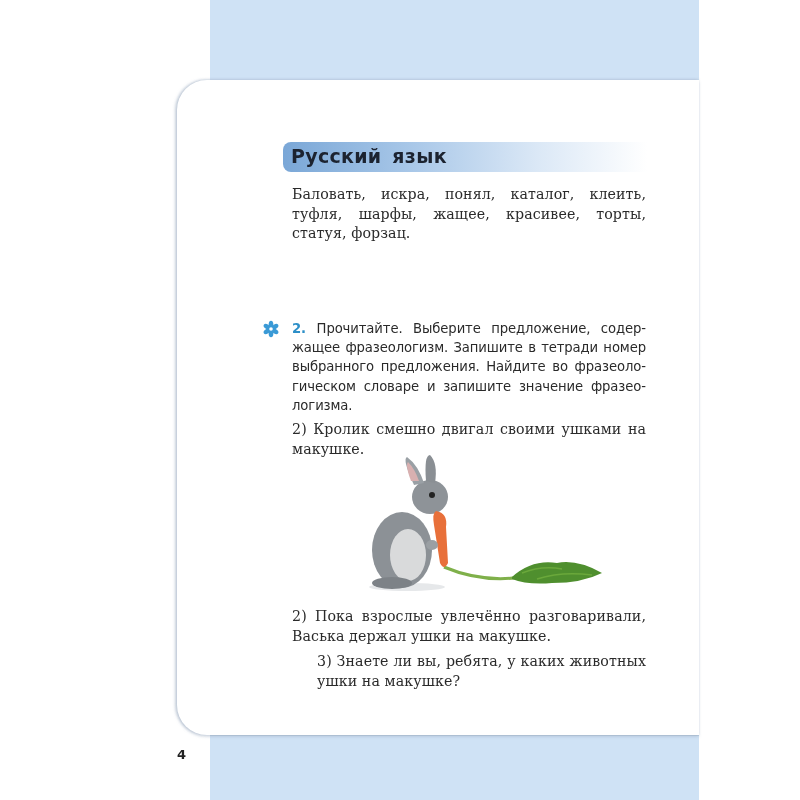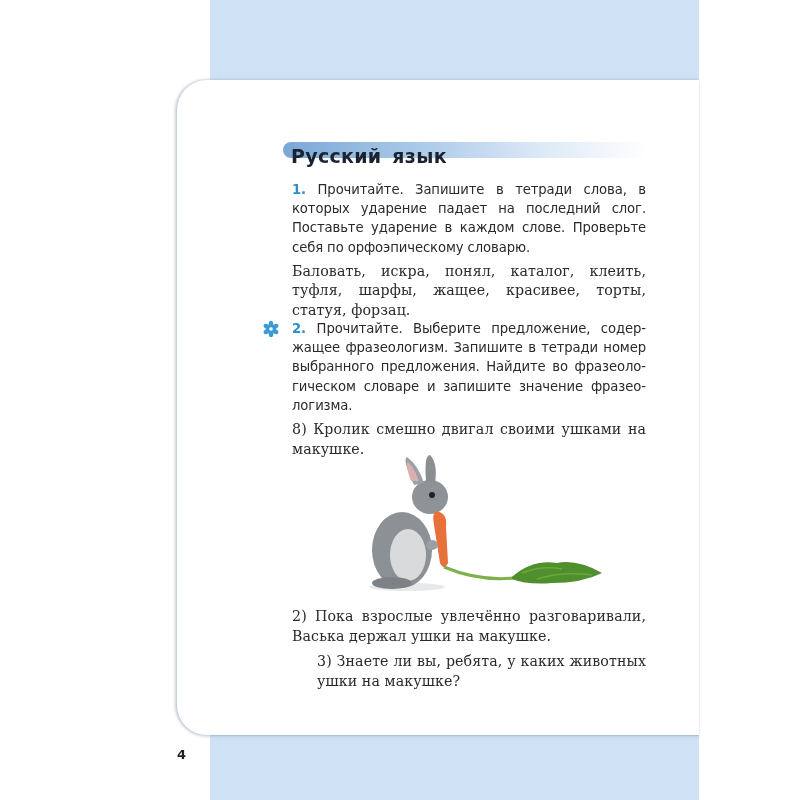--- a/index.html
+++ b/index.html
@@ -49,21 +49,21 @@
       font-family: "DejaVu Sans", sans-serif;
       font-weight: bold;
       font-size: 13px;
       color: #222;
     }
     .section-header {
       position: absolute;
       left: 283px;
       top: 142px;
       width: 364px;
-      height: 16px;
+      height: 30px;
       border-radius: 8px 0 0 8px;
       background: linear-gradient(90deg, #7aa7d7 0%, #a8c7e8 35%, #dbe8f6 70%, rgba(255,255,255,0) 100%);
     }
     .section-title {
       position: absolute;
       left: 8px;
       top: 3px;
       font-family: "DejaVu Sans", sans-serif;
       font-weight: bold;
       font-size: 19px;
@@ -123,45 +123,41 @@
 
 <div class="band-top"></div>
 <div class="band-bottom"></div>
 <div class="card"></div>
 
 <div class="section-header">
   <span class="section-title">Русский  язык</span>
 </div>
 
 <div class="content" style="top:180px;">
-  <div class="task">
-    <span class="task-num">1.</span>
-    <span>Прочитайте. Запишите в тетради слова, в которых ударение падает на последний слог. Поставьте ударение в каждом слове. Проверь­те себя по орфоэпическому словарю.</span>
-  </div>
   <div class="words">Баловать, искра, понял, каталог, клеить, туфля, шарфы, жащее, красивее, торты, статуя, форзац.</div>
 </div>
 
 <svg class="star-icon" viewBox="0 0 20 20">
   <g fill="#3a9ad6">
     <ellipse cx="10" cy="5" rx="2.6" ry="4.2"></ellipse>
     <ellipse cx="10" cy="5" rx="2.6" ry="4.2" transform="rotate(60 10 10)"></ellipse>
     <ellipse cx="10" cy="5" rx="2.6" ry="4.2" transform="rotate(120 10 10)"></ellipse>
     <ellipse cx="10" cy="5" rx="2.6" ry="4.2" transform="rotate(180 10 10)"></ellipse>
     <ellipse cx="10" cy="5" rx="2.6" ry="4.2" transform="rotate(240 10 10)"></ellipse>
     <ellipse cx="10" cy="5" rx="2.6" ry="4.2" transform="rotate(300 10 10)"></ellipse>
   </g>
   <circle cx="10" cy="10" r="2" fill="#ffffff"></circle>
 </svg>
 
 <div class="content" style="top:319px;">
   <div class="task">
     <span class="task-num">2.</span>
     <span>Прочитайте. Выберите предложение, содер­жащее фразеологизм. Запишите в тетради номер выбранного предложения. Найдите во фразеоло­гическом словаре и запишите значение фразео­логизма.</span>
   </div>
-  <div class="sentence" style="margin-top:4px;">8) Кролик смешно двигал своими ушками на макушке.</div>
+  <div class="sentence" style="margin-top:4px;">2) Кролик смешно двигал своими ушками на макушке.</div>
 </div>
 
 <svg class="rabbit-image" viewBox="0 0 250 145">
 
   <ellipse cx="45" cy="132" rx="38" ry="4" fill="#e6e8ea"></ellipse>
 
   <path d="M82 112 Q120 128 160 122" stroke="#7fb04a" stroke-width="3" fill="none"></path>
   <path d="M150 122 Q170 104 195 108 Q215 104 240 118 Q220 128 190 128 Q165 130 150 124 Z" fill="#4f8f2e"></path>
   <path d="M160 118 Q180 110 200 114 M175 124 Q200 116 230 120" stroke="#6aa83b" stroke-width="1.5" fill="none"></path>
 

